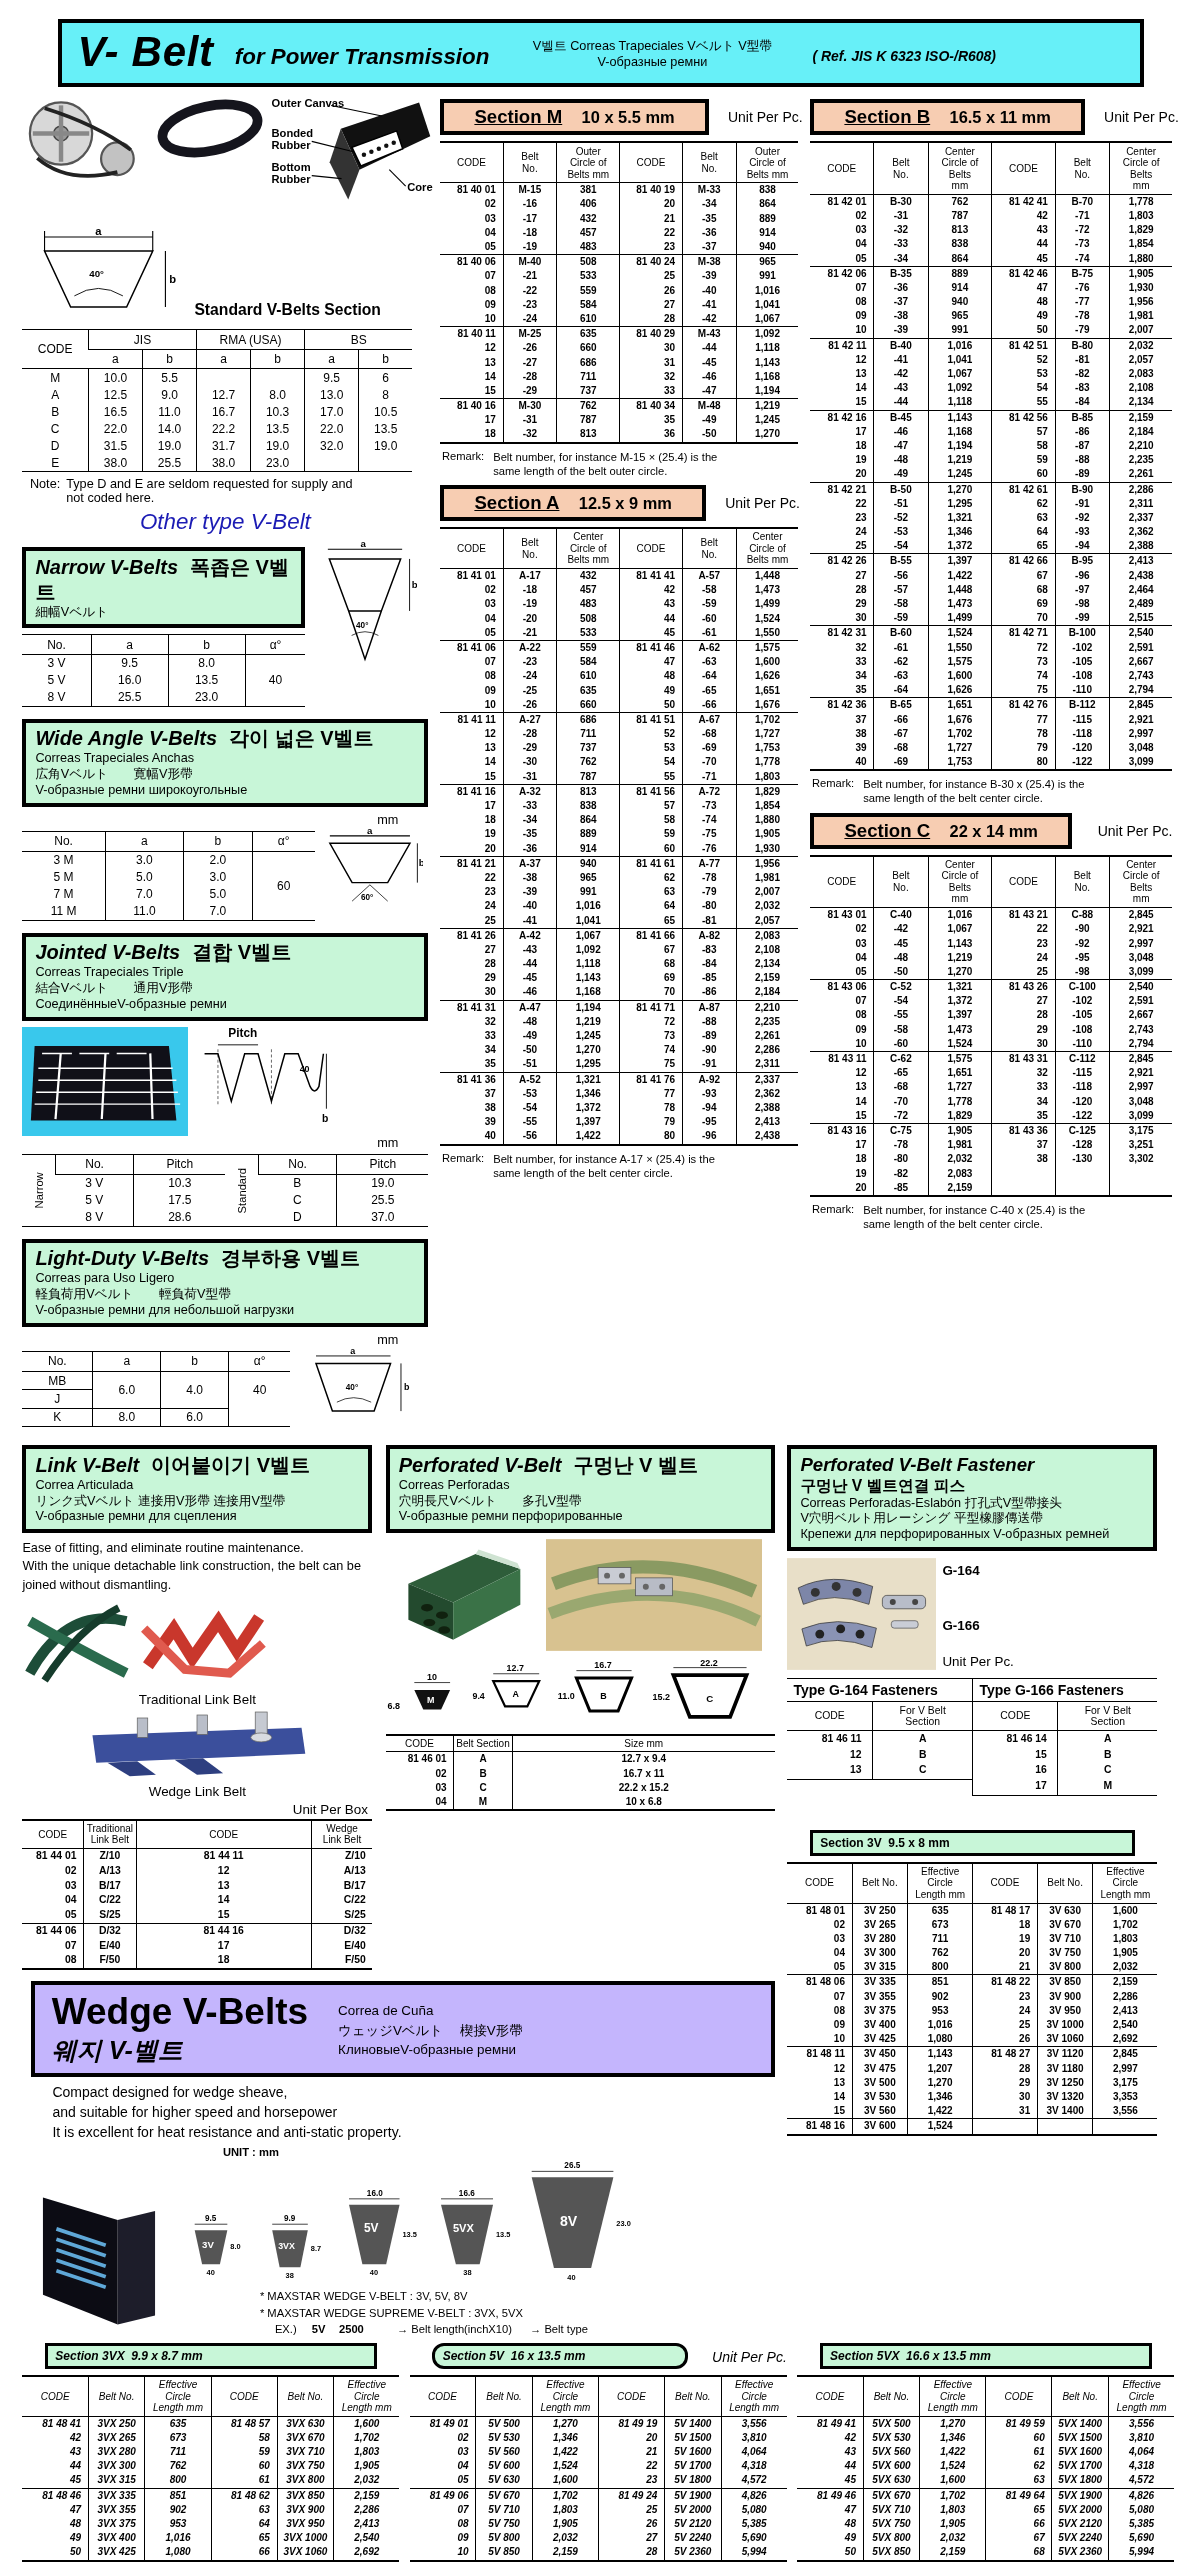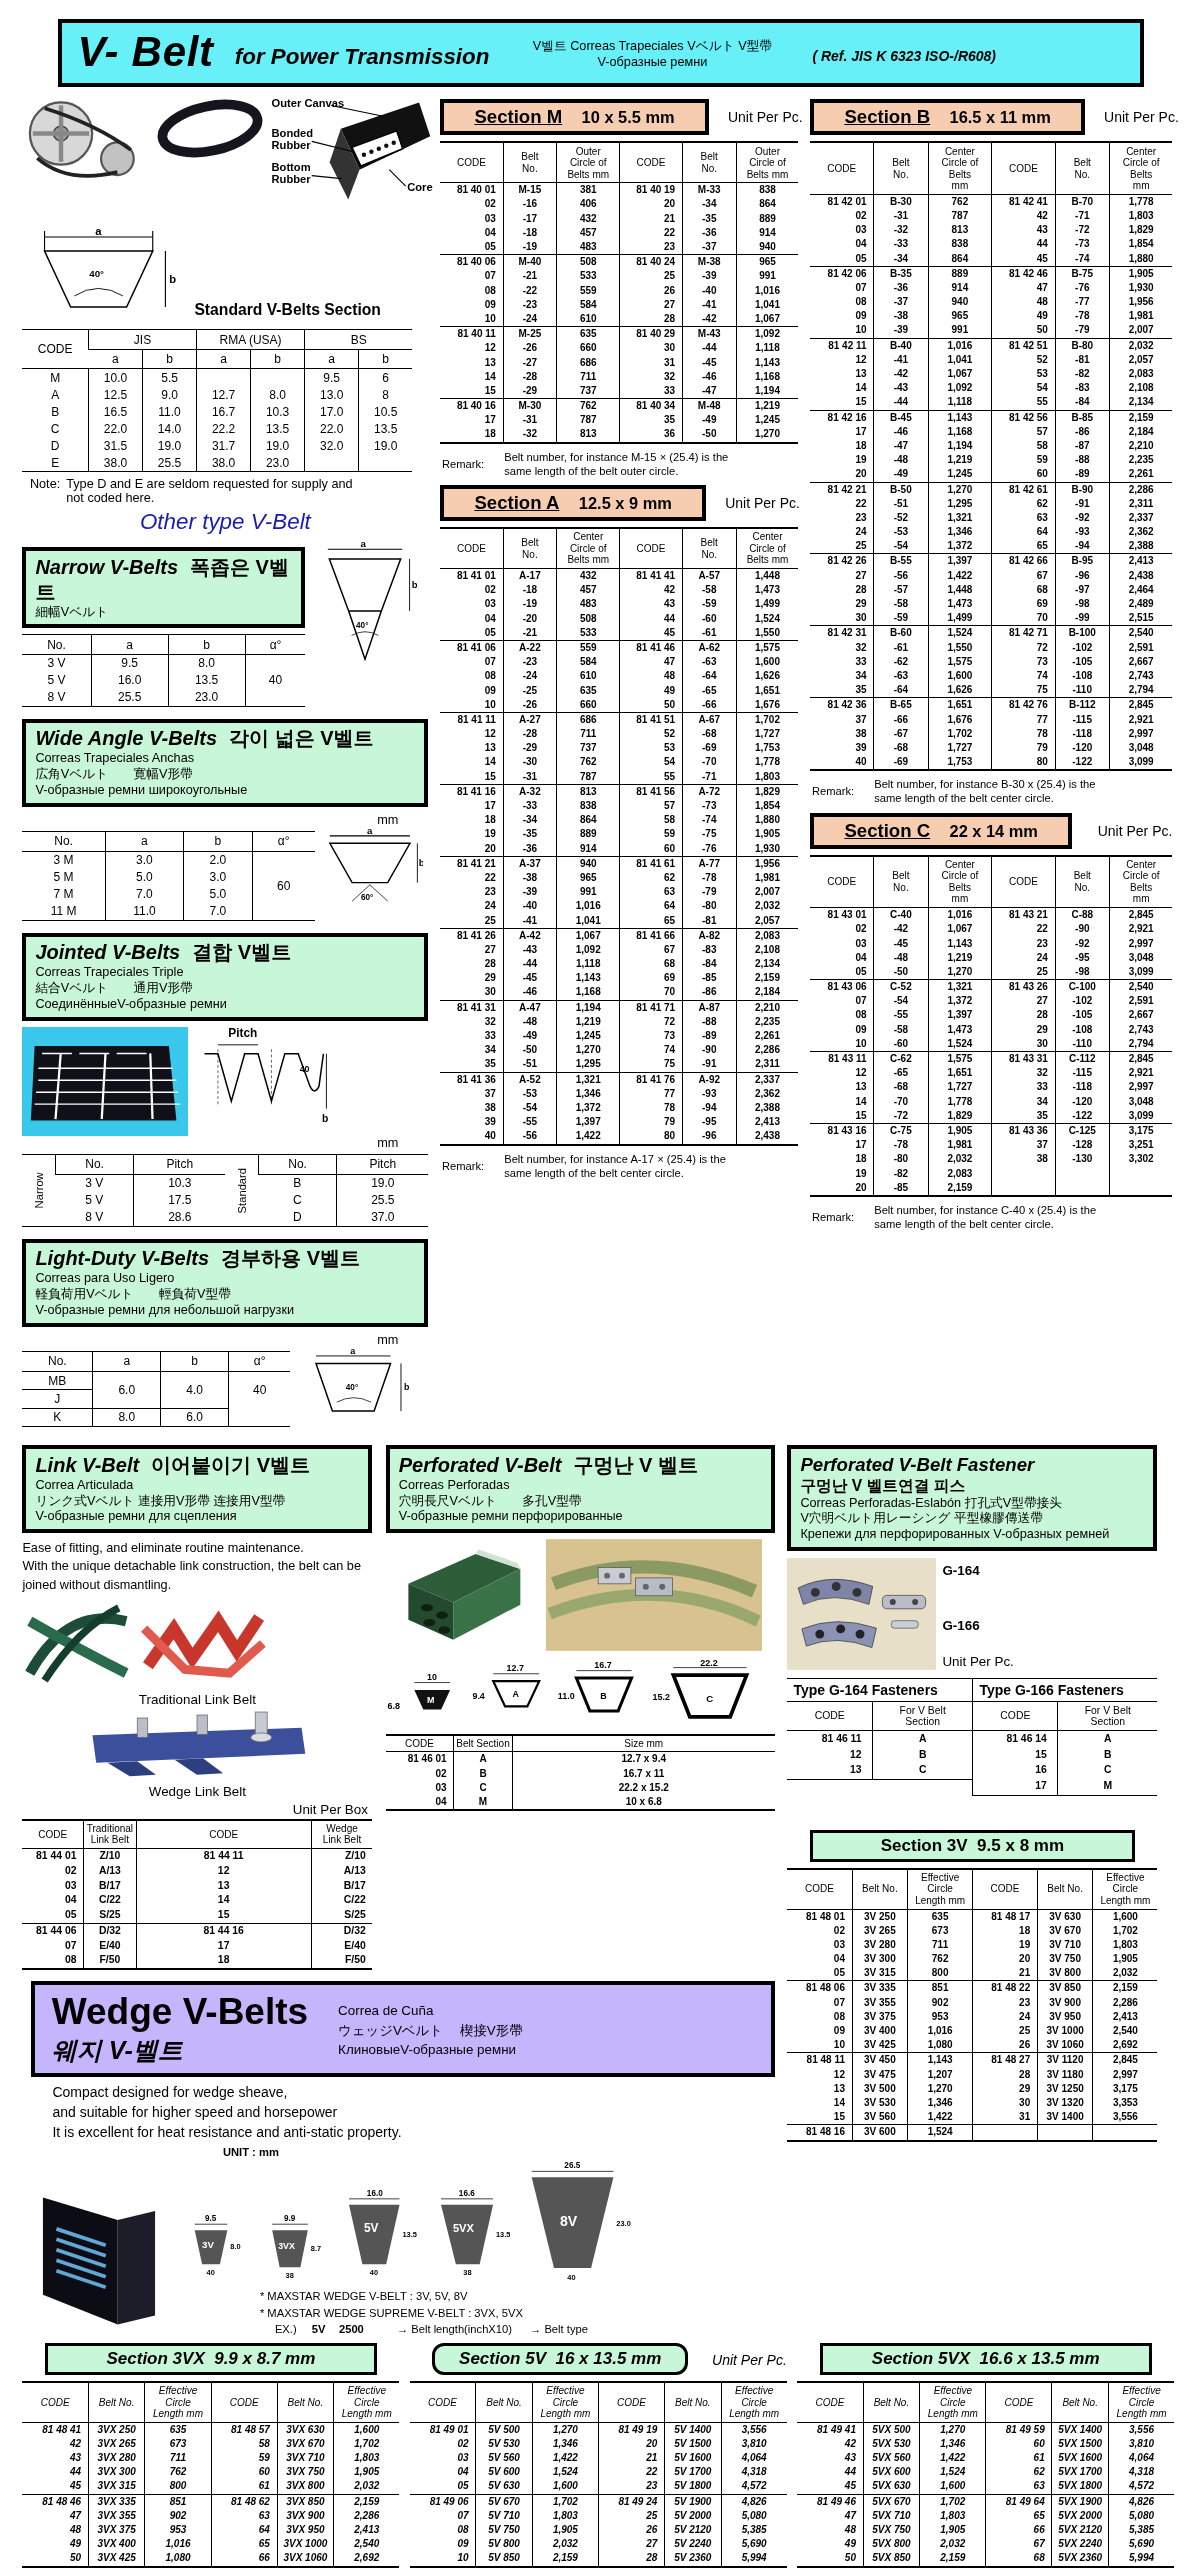--- a/index.html
+++ b/index.html
@@ -32,21 +32,21 @@
   .ct th { font-weight:normal; font-size:10px; border-bottom:1.5px solid #000; padding:2.2px 1.5px;
            white-space:pre-line; line-height:1.15; text-align:center; }
   .ct td { padding:0 3px; line-height:1.42; }
   .ct td + td, .ct th + th { border-left:1.5px solid #000; }
   .ct tr.bk td { border-top:1.5px solid #000; }
   .ct tr:first-child td { border-top:none; }
   .ct td:nth-child(1), .ct td:nth-child(4) { text-align:right; padding-right:6.7px; width:17.5%;}
   .ct td:nth-child(2), .ct td:nth-child(5) { text-align:center; width:15%; }
   .ct td:nth-child(3), .ct td:nth-child(6) { text-align:center; }
 
-  .remark { display:flex; gap:20px; font-size:11.2px; margin:6px 0 7.5px 1.5px;align-items:center; }
+  .remark { display:flex; gap:9px; font-size:11.2px; margin:6px 0 7.5px 1.5px; }
   .remark .rt { white-space:pre-line; line-height:1.25; }
 
   
   .gbox { background:#c8f6d8; border:4.5px solid #000; padding:3.7px 9px; margin:7.5px 0 6px 0; line-height:1.25; }
   .gbox .l1 { font-size:20px; font-weight:bold; font-style:italic; }
   .gbox .l1 .ko { font-style:normal; font-weight:bold; margin-left:12px; }
   .gbox .ln { font-size:12.7px; }
 
   
   table.mini { border-collapse:collapse; font-size:12px; margin:4.5px 0; }
@@ -92,21 +92,21 @@
   table.ft { border-collapse:collapse; width:100%; font-size:10.4px; font-weight:bold; border-bottom:1.5px solid #000;}
   .ft th { font-weight:normal; border-bottom:1.5px solid #000; padding:3px; white-space:pre-line;}
   .ft td { padding:0.7px 4.5px; line-height:1.4;}
   .ft td:nth-child(1) { text-align:right; width:46%; padding-right:10.4px;}
   .ft td:nth-child(2) { text-align:center; }
   .ft td + td, .ft th + th { border-left:1.5px solid #000; }
   .half + .half .ft-title, .half + .half .ft th:first-child, .half + .half .ft td:first-child { border-left:1.5px solid #000; }
 
   .botrow { display:flex; gap:10.4px; margin-top:4.5px; }
   .botcol { width:377px; flex:0 0 auto;font-style:italic; }
-  .gsec { background:#c8f6d8; border:3.7px solid #000; text-align:center; font-weight:bold; font-size:17px;
+  .gsec { background:#c8f6d8; border:3.7px solid #000; text-align:left; font-weight:bold; font-size:12px;
           padding:3px 7.5px; margin:3px 22.4px 6px 22.4px; white-space:nowrap;}
   .gsec-row { display:flex; align-items:center; }
 </style>
 </head>
 <body>
 
 <div id="page">
 
   <div class="banner">
     <div class="vtitle">V- Belt</div>

